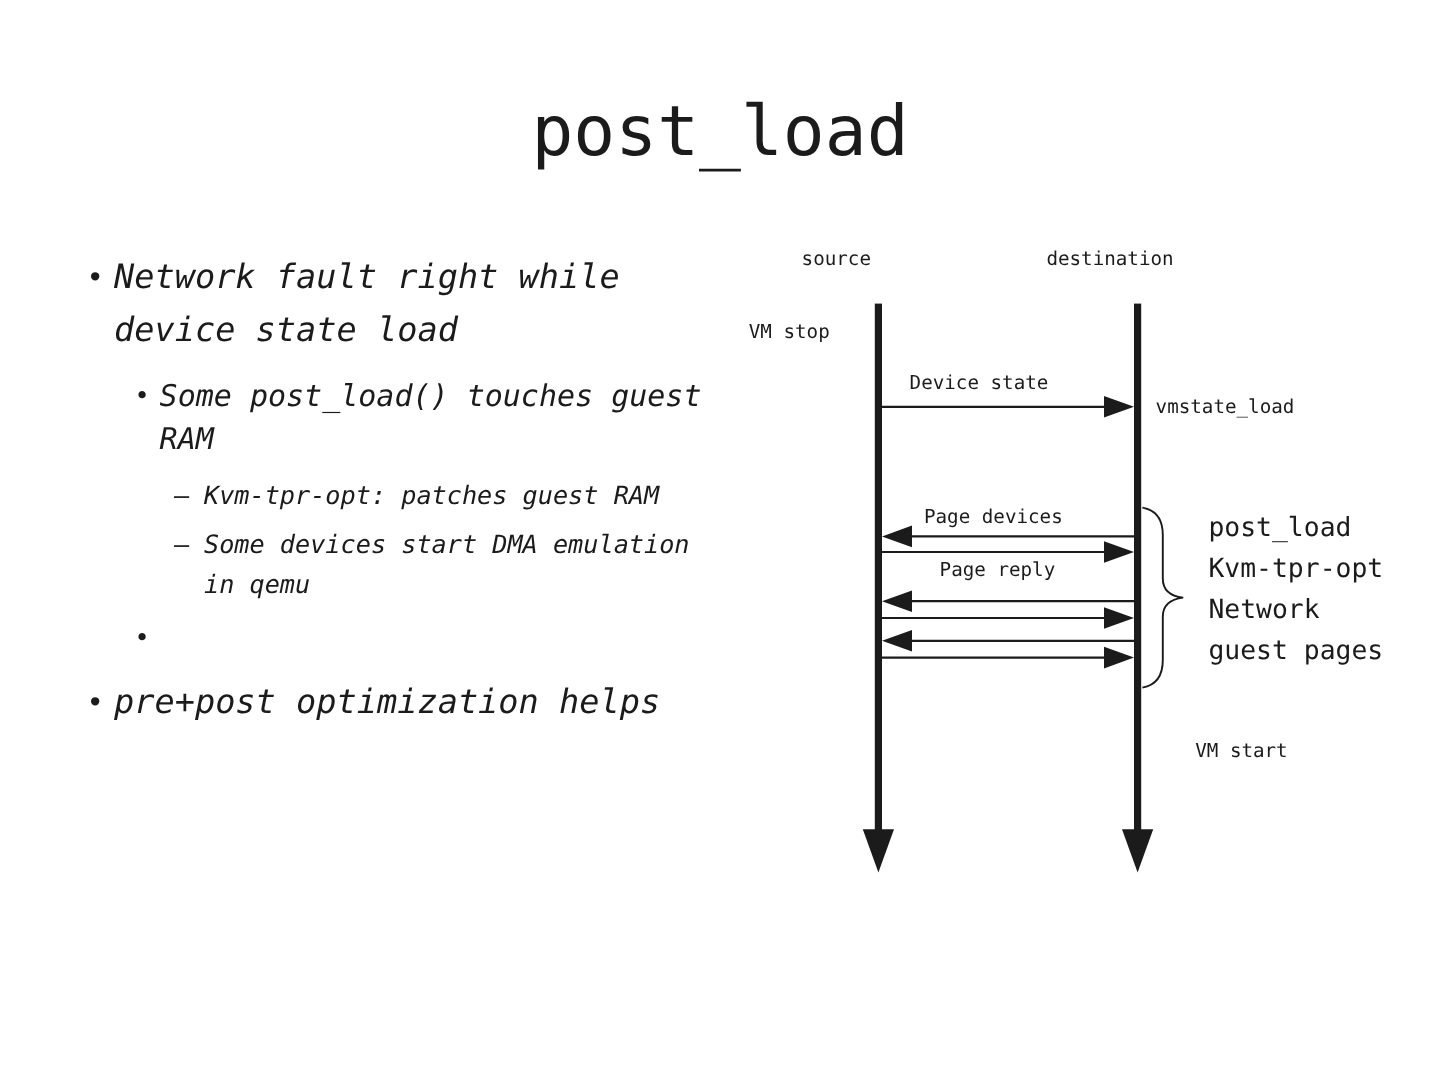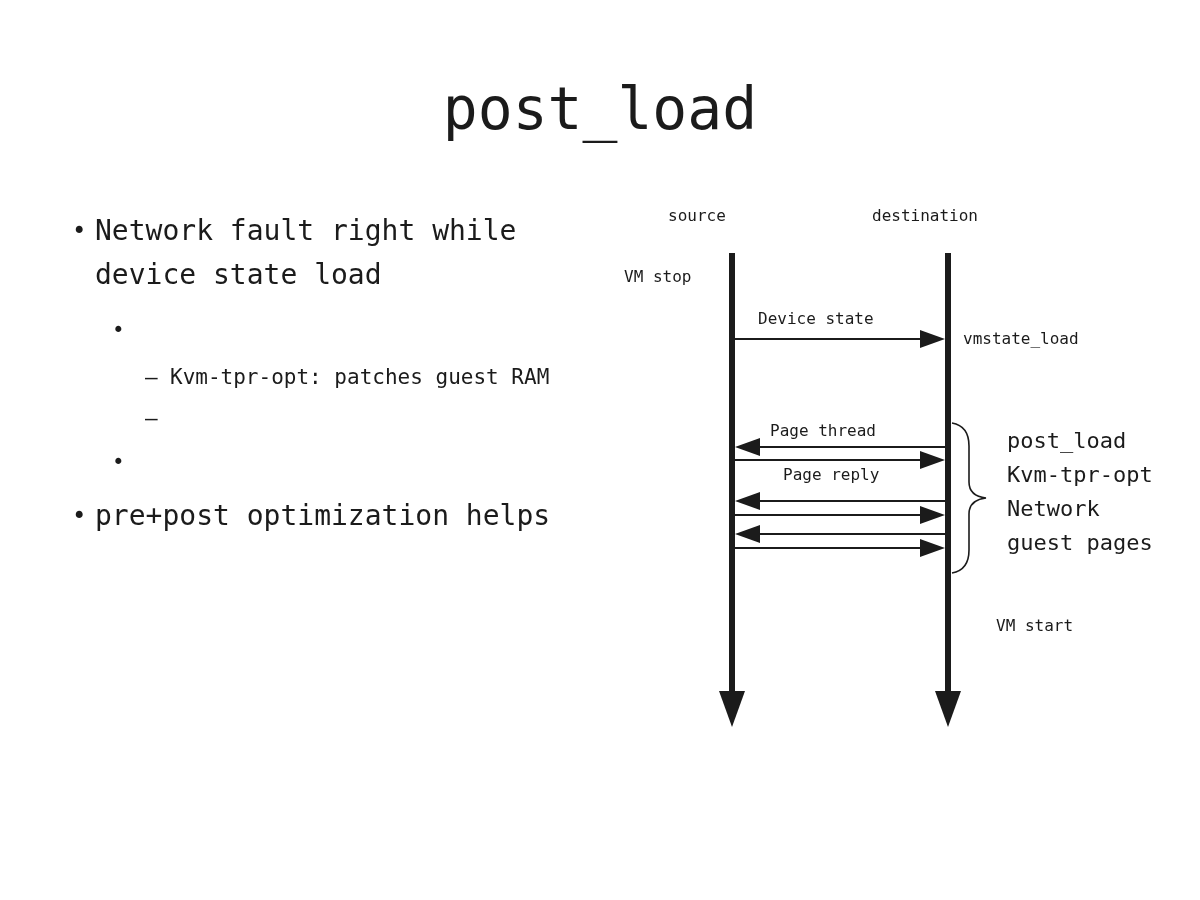--- a/index.html
+++ b/index.html
@@ -10,21 +10,21 @@
 
   .title {
     position: absolute; top: 74px; left: 0; width: 1200px;
     text-align: center; font-size: 58px; font-weight: normal;
     letter-spacing: 0px; line-height: 70px;
   }
 
   .bullets { position: absolute; left: 60px; top: 209px; width: 540px; }
   .li { display: flex; align-items: flex-start; }
   .marker { flex: 0 0 auto; text-align: left; }
-  .txt { flex: 1 1 auto; }
+  .txt { flex: 1 1 auto; font-style: italic; }
 
   .lvl1 { padding-left: 12px; font-size: 28px; line-height: 44px; }
   .lvl1 .marker { width: 23px; font-size: 24px; }
   .lvl2 { padding-left: 52px; font-size: 25px; line-height: 36px; }
   .lvl2 .marker { width: 21px; font-size: 21px; }
   .lvl3 { padding-left: 85px; font-size: 21px; line-height: 33px; }
   .lvl3 .marker { width: 25px; font-size: 21px; }
 
   .mb15 { margin-bottom: 15px; }
   .mb13 { margin-bottom: 13px; }
@@ -55,27 +55,29 @@
 
   <h1 class="title">post_load</h1>
 
   <div class="bullets">
     <div class="li lvl1 mb15">
       <span class="marker">•</span>
       <span class="txt">Network fault right while device state load</span>
     </div>
     <div class="li lvl2 mb13">
       <span class="marker">•</span>
+      <span class="txt">Some post_load() touches guest RAM</span>
     </div>
     <div class="li lvl3 mb8">
       <span class="marker">–</span>
       <span class="txt">Kvm-tpr-opt: patches guest RAM</span>
     </div>
     <div class="li lvl3 mb9">
       <span class="marker">–</span>
+      <span class="txt">Some devices start DMA emulation in qemu</span>
     </div>
     <div class="li lvl2 mb14">
       <span class="marker">•</span>
     </div>
     <div class="li lvl1">
       <span class="marker">•</span>
       <span class="txt">pre+post optimization helps</span>
     </div>
   </div>
 
@@ -117,21 +119,21 @@
       <polygon points="345,358 320,349 320,367"></polygon>
     </g>
     <path class="brace" d="M352,233 Q369,236 369,256 L369,292 Q369,306 386,308 Q369,310 369,324 L369,360 Q369,380 352,383"></path>
   </svg>
 
   <div class="dlabel lbl-source">source</div>
   <div class="dlabel lbl-destination">destination</div>
   <div class="dlabel lbl-vm-stop">VM stop</div>
   <div class="dlabel lbl-device-state">Device state</div>
   <div class="dlabel lbl-vmstate-load">vmstate_load</div>
-  <div class="dlabel lbl-page-request">Page thread</div>
+  <div class="dlabel lbl-page-request">Page devices</div>
   <div class="dlabel lbl-page-reply">Page reply</div>
 
   <div class="brace-labels">
     <div>post_load</div>
     <div>Kvm-tpr-opt</div>
     <div>Network</div>
     <div>guest pages</div>
   </div>
 
   <div class="dlabel lbl-vm-start">VM start</div>

